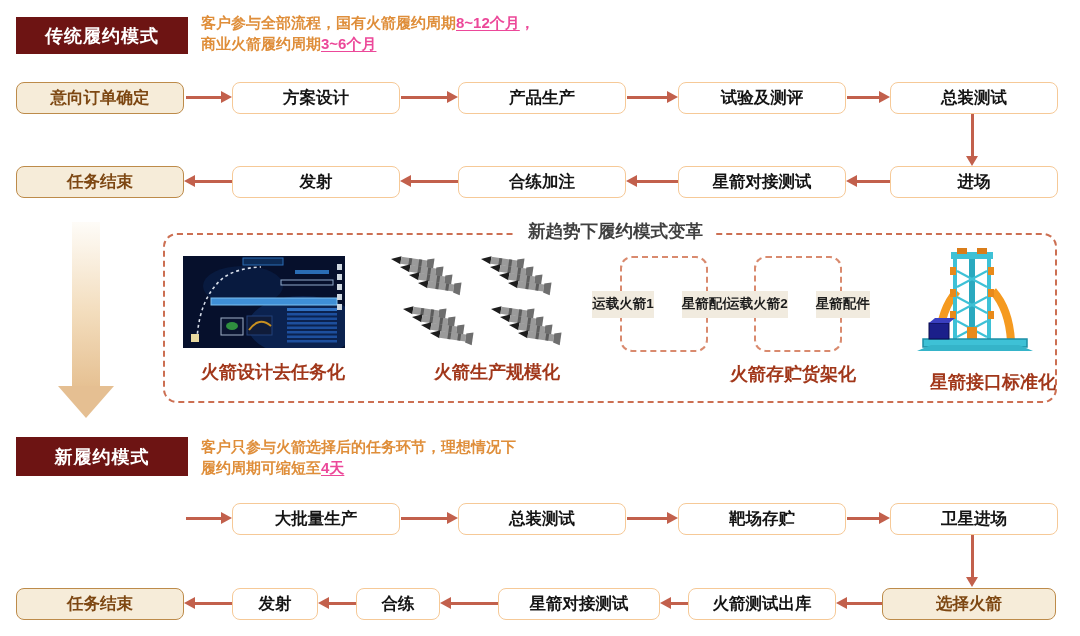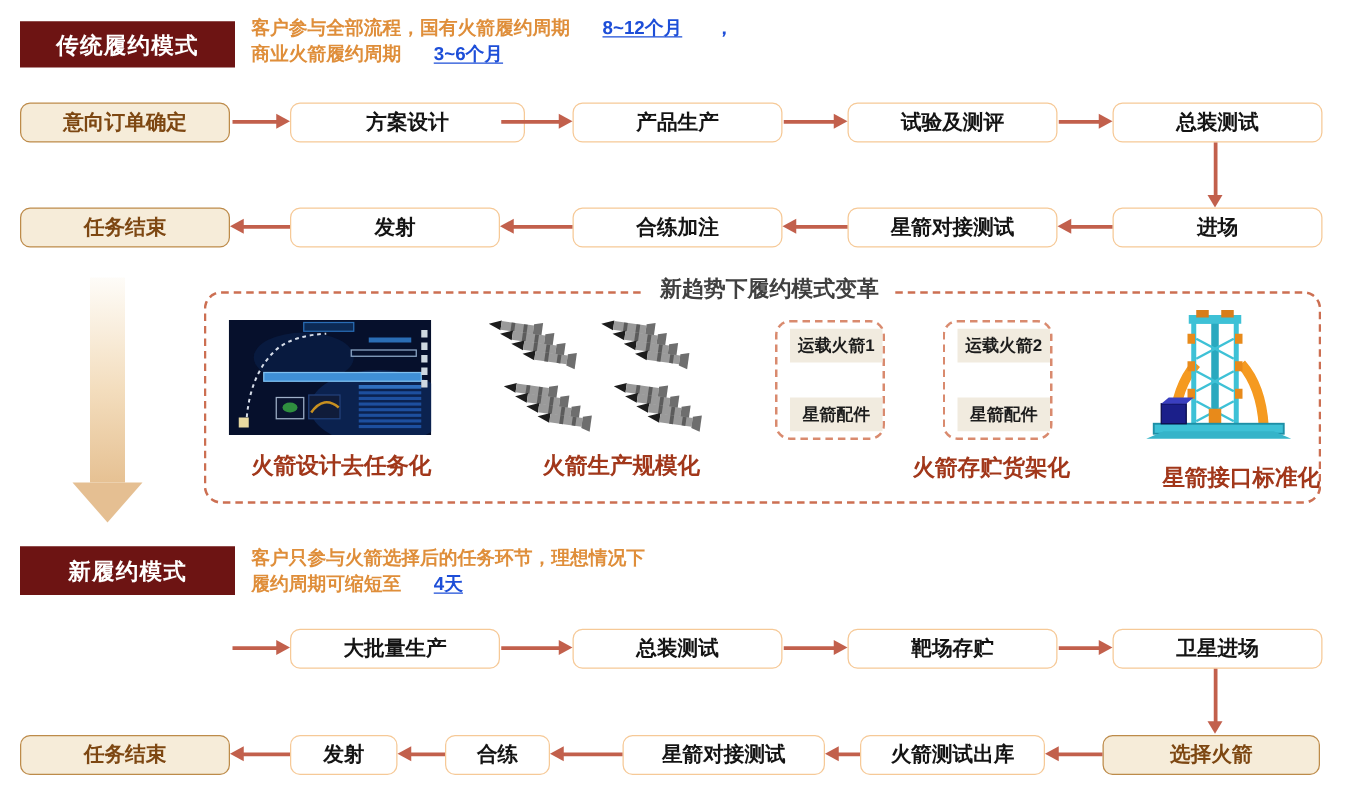--- a/index.html
+++ b/index.html
@@ -3,21 +3,21 @@
 <meta charset="utf-8">
 <style>
   html,body{margin:0;padding:0;background:#fff;}
   #stage{position:relative;width:1080px;height:636px;background:#fff;overflow:hidden;
          font-family:"Liberation Sans","DejaVu Sans",sans-serif;}
   
   .hdr{position:absolute;background:#6d1413;color:#fff;font-weight:bold;font-size:18px;
        display:flex;align-items:center;justify-content:center;letter-spacing:1px;}
   
   .note{position:absolute;font-weight:bold;font-size:15px;line-height:21px;color:#df8e3a;}
-  .red{color:#1d4ed8;padding-left:26px;}
+  .red{color:#ec4899;}
   .u{text-decoration:underline;text-underline-offset:2px;}
   
   .fb{position:absolute;height:32px;display:flex;align-items:center;justify-content:center;
       font-weight:bold;font-size:16.5px;border-radius:8px;box-sizing:border-box;white-space:nowrap;}
   .fb.w{background:#fff;border:1.5px solid #f6c997;color:#141414;}
   .fb.t{background:#f6ecd9;border:1.6px solid #bd8b4a;color:#7d4712;}
   
   .arr{position:absolute;height:3px;background:#c2604c;}
   .arr.r::after{content:'';position:absolute;right:-10px;top:-5px;width:0;height:0;
       border-left:11px solid #c2604c;border-top:6.5px solid transparent;border-bottom:6.5px solid transparent;}
@@ -31,38 +31,38 @@
       background:linear-gradient(to bottom,#fefcf8 0%,#f3ddbd 55%,#e6c193 100%);}
   .bighead{position:absolute;left:58px;top:386px;width:0;height:0;
       border-left:28px solid transparent;border-right:28px solid transparent;border-top:32px solid #e5bf92;}
   
   .panel{position:absolute;left:163px;top:233px;width:894px;height:170px;
       border:2px dashed #cc6f52;border-radius:14px;box-sizing:border-box;}
   .panel-title{position:absolute;left:516px;top:219px;background:#fff;padding:0 12px;
       font-size:17.5px;font-weight:bold;color:#404040;z-index:3;white-space:nowrap;}
   .cap{position:absolute;font-weight:bold;font-size:18px;color:#a1371a;text-align:right;white-space:nowrap;}
   .shelf{position:absolute;width:88px;height:96px;border:2px dashed #d98a6e;border-radius:12px;
-      box-sizing:border-box;display:flex;flex-direction:column;align-items:flex-end;justify-content:center;gap:28px;}
+      box-sizing:border-box;display:flex;flex-direction:row;align-items:center;justify-content:center;gap:28px;}
   .shelf .lbl{width:74px;height:27px;background:#f1ebdf;display:flex;align-items:center;justify-content:center;
       font-size:13.5px;font-weight:bold;color:#1c1c1c;white-space:nowrap;}
   .imgwrap{position:absolute;}
 </style>
 </head>
 <body>
 
 <div id="stage">
 
   <div class="hdr" style="left:16px;top:17px;width:172px;height:37px;">传统履约模式</div>
   <div class="note" style="left:201px;top:12px;">
     <div><span>客户参与全部流程，国有火箭履约周期</span><span class="red u">8~12个月</span><span class="red">，</span></div>
     <div><span>商业火箭履约周期</span><span class="red u">3~6个月</span></div>
   </div>
 
   <div class="fb t" style="left:16px;top:82px;width:168px;">意向订单确定</div>
-  <div class="fb w" style="left:232px;top:82px;width:188px;">方案设计</div>
+  <div class="fb w" style="left:232px;top:82px;width:168px;">方案设计</div>
   <div class="fb w" style="left:458px;top:82px;width:168px;">产品生产</div>
   <div class="fb w" style="left:678px;top:82px;width:168px;">试验及测评</div>
   <div class="fb w" style="left:890px;top:82px;width:168px;">总装测试</div>
   <div class="arr r" style="left:186px;top:96px;width:36px;"></div>
   <div class="arr r" style="left:401px;top:96px;width:47px;"></div>
   <div class="arr r" style="left:627px;top:96px;width:41px;"></div>
   <div class="arr r" style="left:847px;top:96px;width:33px;"></div>
   <div class="varr" style="left:971px;top:114px;height:43px;"></div>
 
   <div class="fb t" style="left:16px;top:166px;width:168px;">任务结束</div>

